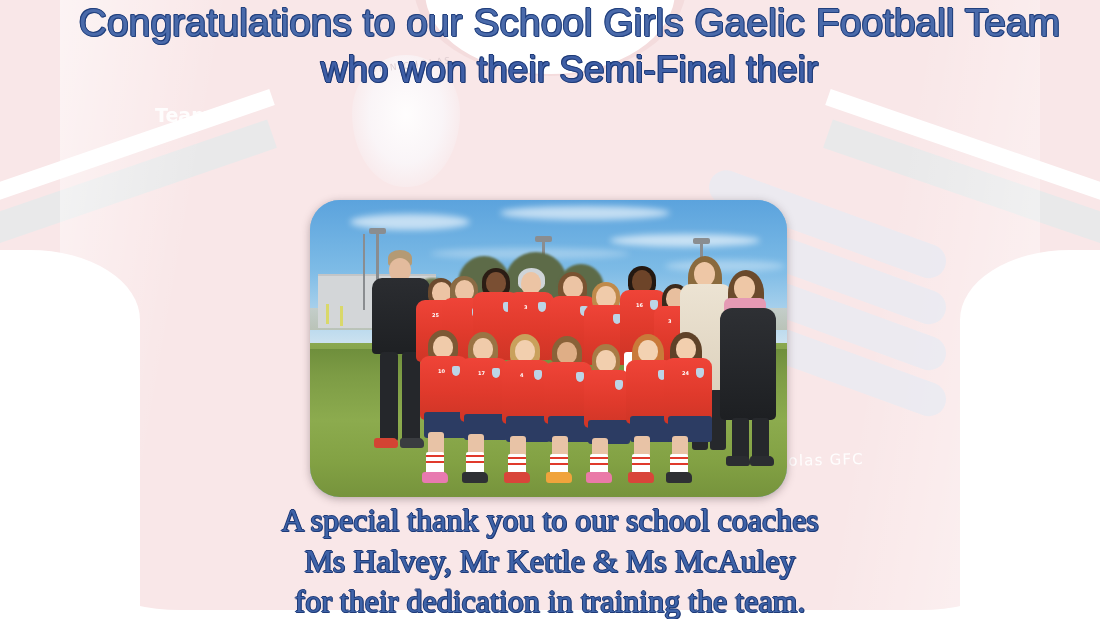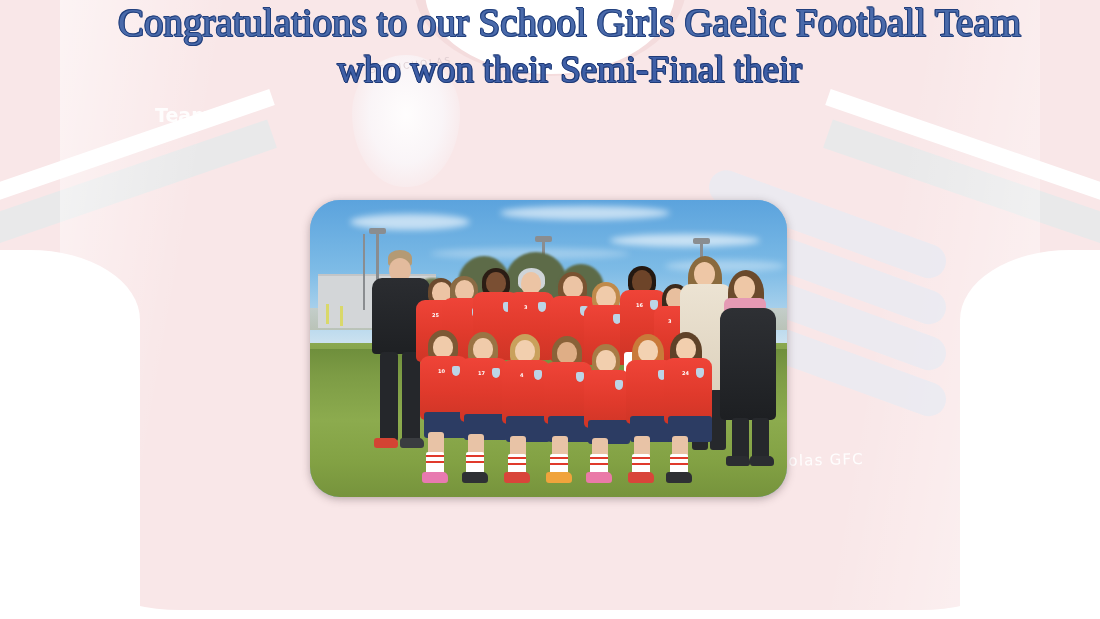--- a/index.html
+++ b/index.html
@@ -202,21 +202,21 @@
     left: 0;
     top: 0;
     width: 1100px;
     text-align: center;
     line-height: 1.02;
     z-index: 5;
   }
   .hl {
     display: block;
     white-space: nowrap;
-    font-family: Liberation Serif, serif;
+    font-family: Liberation Sans, sans-serif;
     font-weight: normal;
     margin-left: 39px;
   }
   .hl1 {
     font-size: 39px;
     color: #4a6aaa;
     padding-top: 3px;
     text-shadow:
       -1px 0 #22407e, 1px 0 #22407e, 0 -1px #22407e, 0 1px #22407e,
       1px 1px #22407e, -1px -1px #22407e;
@@ -689,14 +689,19 @@
       <div class="sock" style="left:360px; top:254px; width:18px; height:22px;">
         <div class="sock-stripe" style="top:3px;"></div>
           <div class="sock-stripe" style="top:9px;"></div>
       </div>
       <div class="boot" style="left:356px; top:272px; width:26px; height:11px; background:#2e3034;"></div>
     </div>
   </div>
 
   <div class="credit-wm">by St Nicholas GFC</div>
 
+  <div class="bottom-text">
+    <span class="bt bt1">A special thank you to our school coaches</span>
+    <span class="bt bt2">Ms Halvey, Mr Kettle &amp; Ms McAuley</span>
+    <span class="bt bt3">for their dedication in training the team.</span>
+  </div>
 
 </div>
 
 </body></html>

